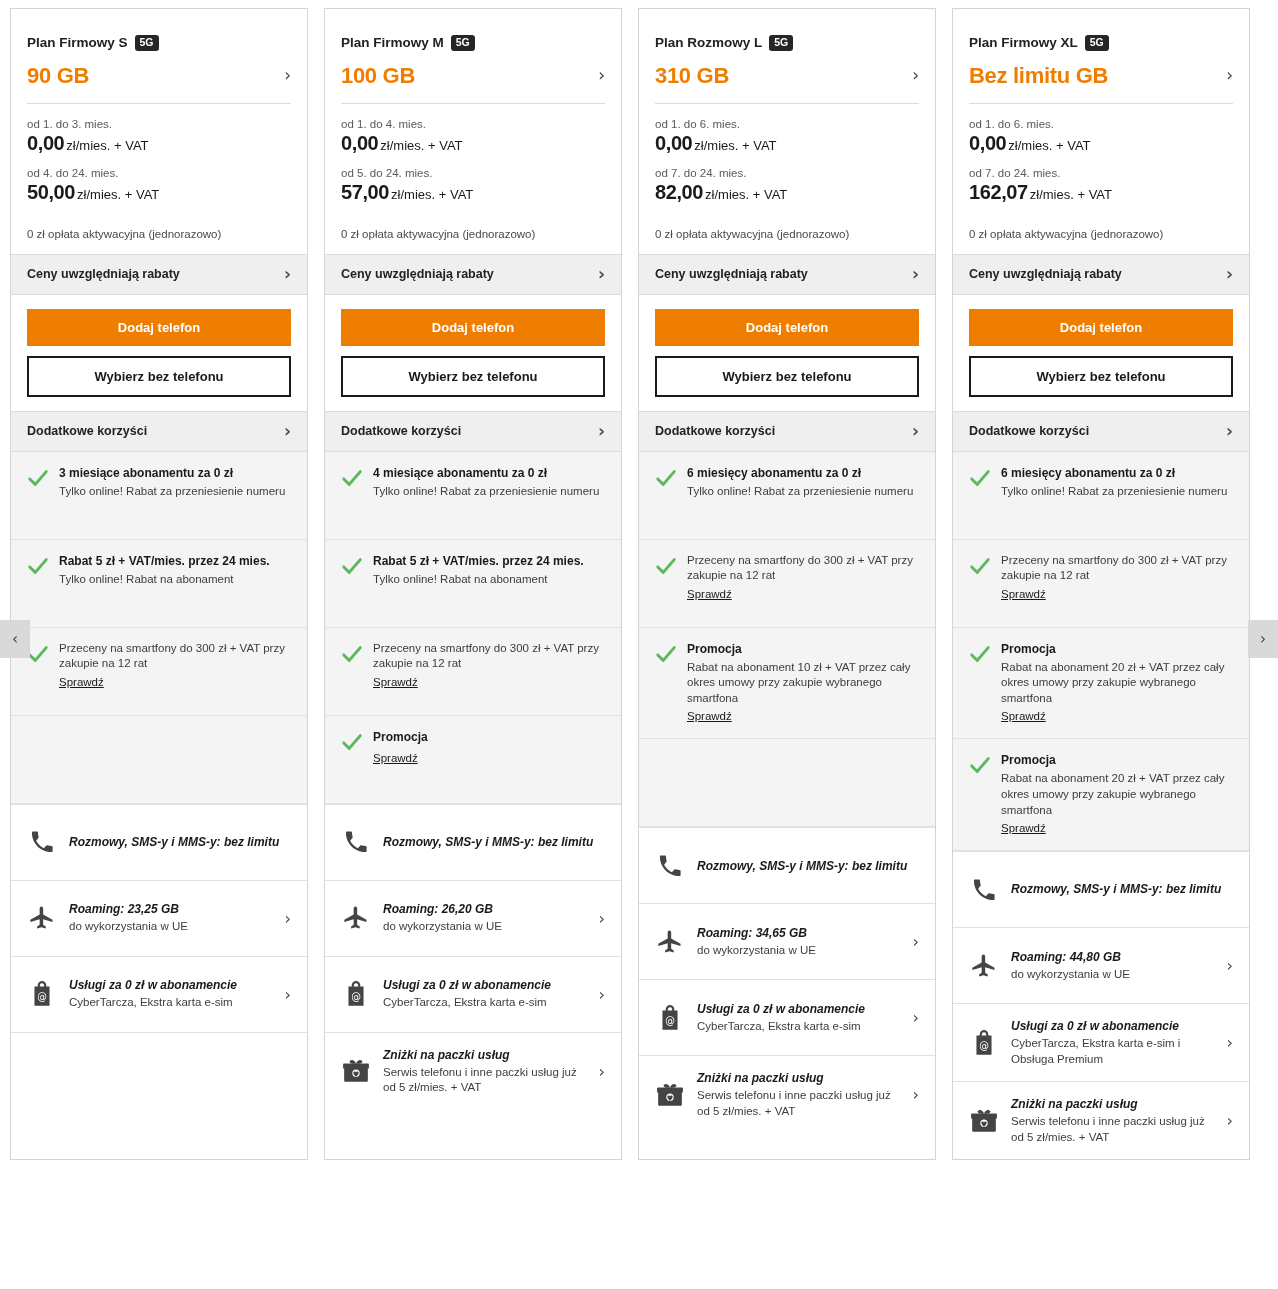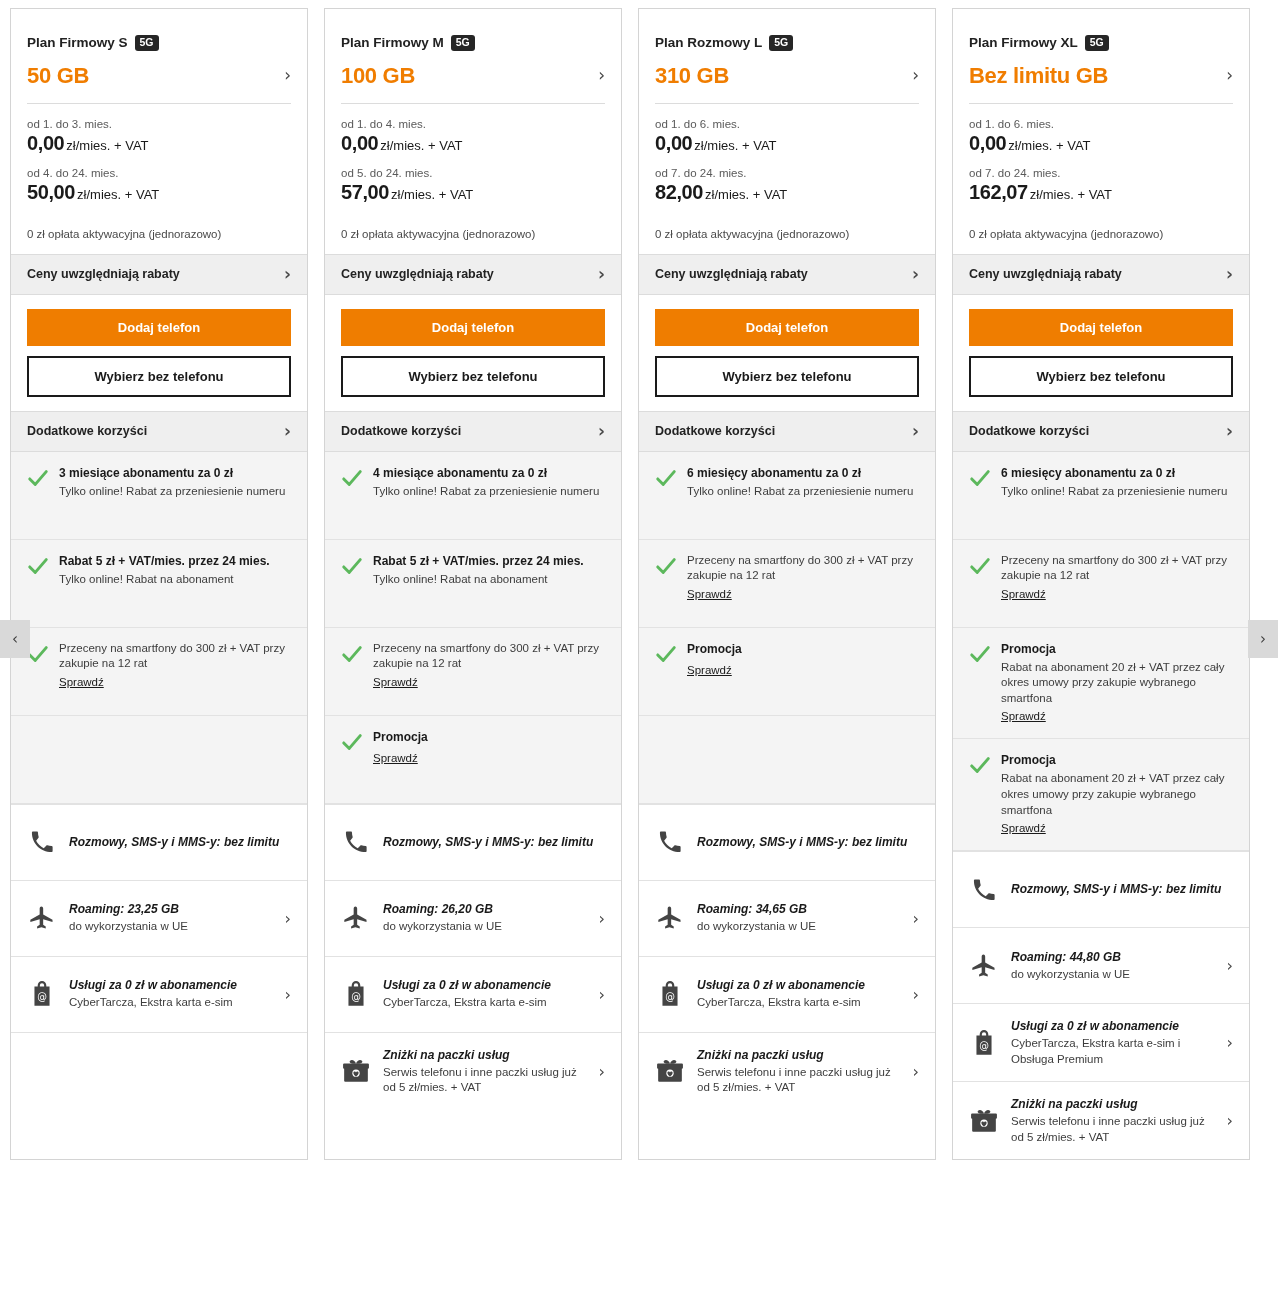--- a/index.html
+++ b/index.html
@@ -240,21 +240,21 @@
 
 <div id="root">
   <div class="cards" id="cards">
       <div class="card">
         <div class="card-head">
           <div class="plan-name-row">
             <span class="plan-name">Plan Firmowy S</span>
             <span class="badge-5g">5G</span>
           </div>
           <div class="data-row">
-            <span class="data-amount">50 GB</span>
+            <span class="data-amount">90 GB</span>
             <span class="chev">›</span>
           </div>
         </div>
         <div class="prices">
           <div class="period">od 1. do 3. mies.</div>
           <div class="price-line"><span class="price-big">0,00</span><span class="price-unit">zł/mies. + VAT</span></div>
           <div class="period">od 4. do 24. mies.</div>
           <div class="price-line last"><span class="price-big">50,00</span><span class="price-unit">zł/mies. + VAT</span></div>
           <div class="activation">0 zł opłata aktywacyjna (jednorazowo)</div>
         </div>
@@ -495,21 +495,21 @@
           <div class="benefit">
             <span class="check"><svg width="22" height="22" viewBox="0 0 24 24" fill="none" stroke="#5cb85c" stroke-width="3.2" stroke-linecap="round" stroke-linejoin="round">
                 <polyline points="3,13 9,19 21,5"></polyline>
               </svg></span>
             <div class="b-body"><div class="b-text">Przeceny na smartfony do 300 zł + VAT przy zakupie na 12 rat</div><span class="b-link">Sprawdź</span></div>
           </div>
           <div class="benefit">
             <span class="check"><svg width="22" height="22" viewBox="0 0 24 24" fill="none" stroke="#5cb85c" stroke-width="3.2" stroke-linecap="round" stroke-linejoin="round">
                 <polyline points="3,13 9,19 21,5"></polyline>
               </svg></span>
-            <div class="b-body"><div class="b-title">Promocja</div><span class="b-link">Sprawdź</span></div>
+            <div class="b-body"><div class="b-title">Promocja</div><div class="b-text">Rabat na abonament 10 zł + VAT przez cały okres umowy przy zakupie wybranego smartfona</div><span class="b-link">Sprawdź</span></div>
           </div>
           <div class="benefit empty"></div>
         </div>
         <div class="features">
           <div class="feature">
             <span class="f-icon">
               <svg width="26" height="26" viewBox="0 0 24 24" fill="#444">
                 <path d="M6.6 10.8c1.5 3 4 5.4 7 6.9l2.3-2.3c.3-.3.7-.4 1.1-.3 1.2.4 2.5.6 3.8.6.6 0 1 .4 1 1v3.6c0 .6-.4 1-1 1C10.7 21.3 2.7 13.3 2.7 3.4c0-.6.4-1 1-1h3.6c.6 0 1 .4 1 1 0 1.3.2 2.6.6 3.8.1.4 0 .8-.3 1.1l-2 2.5z"></path>
               </svg>
             </span>

